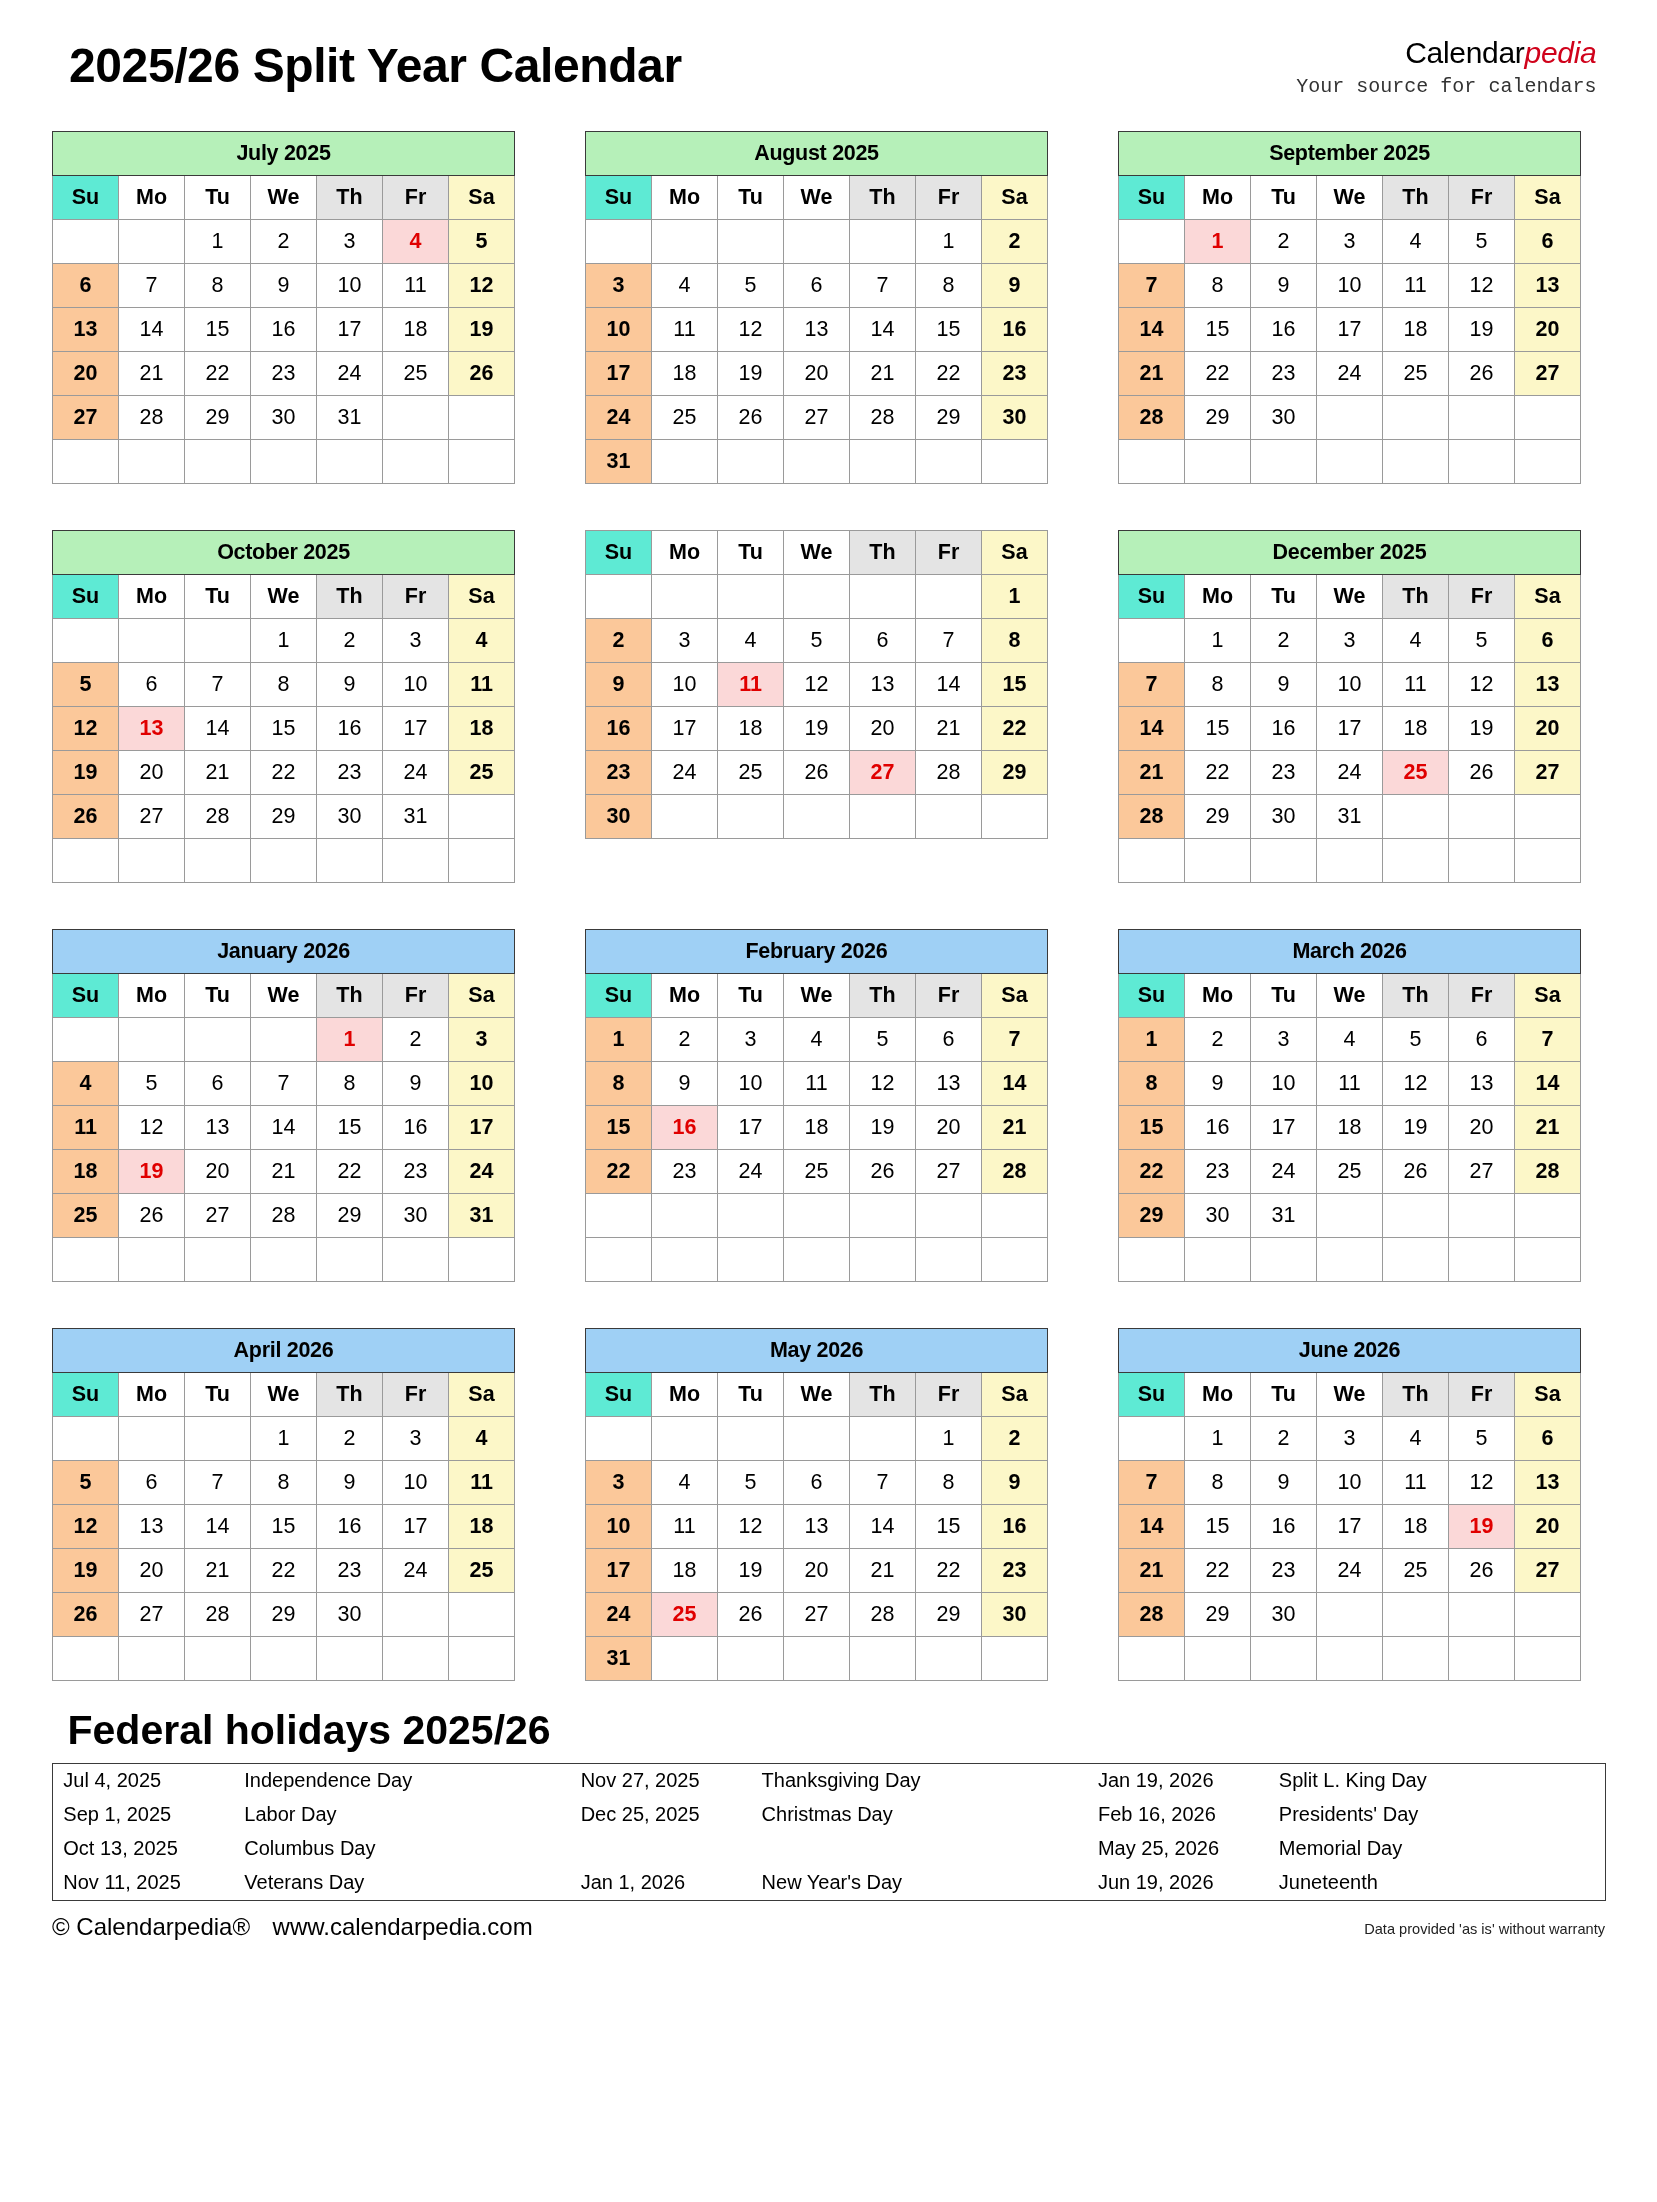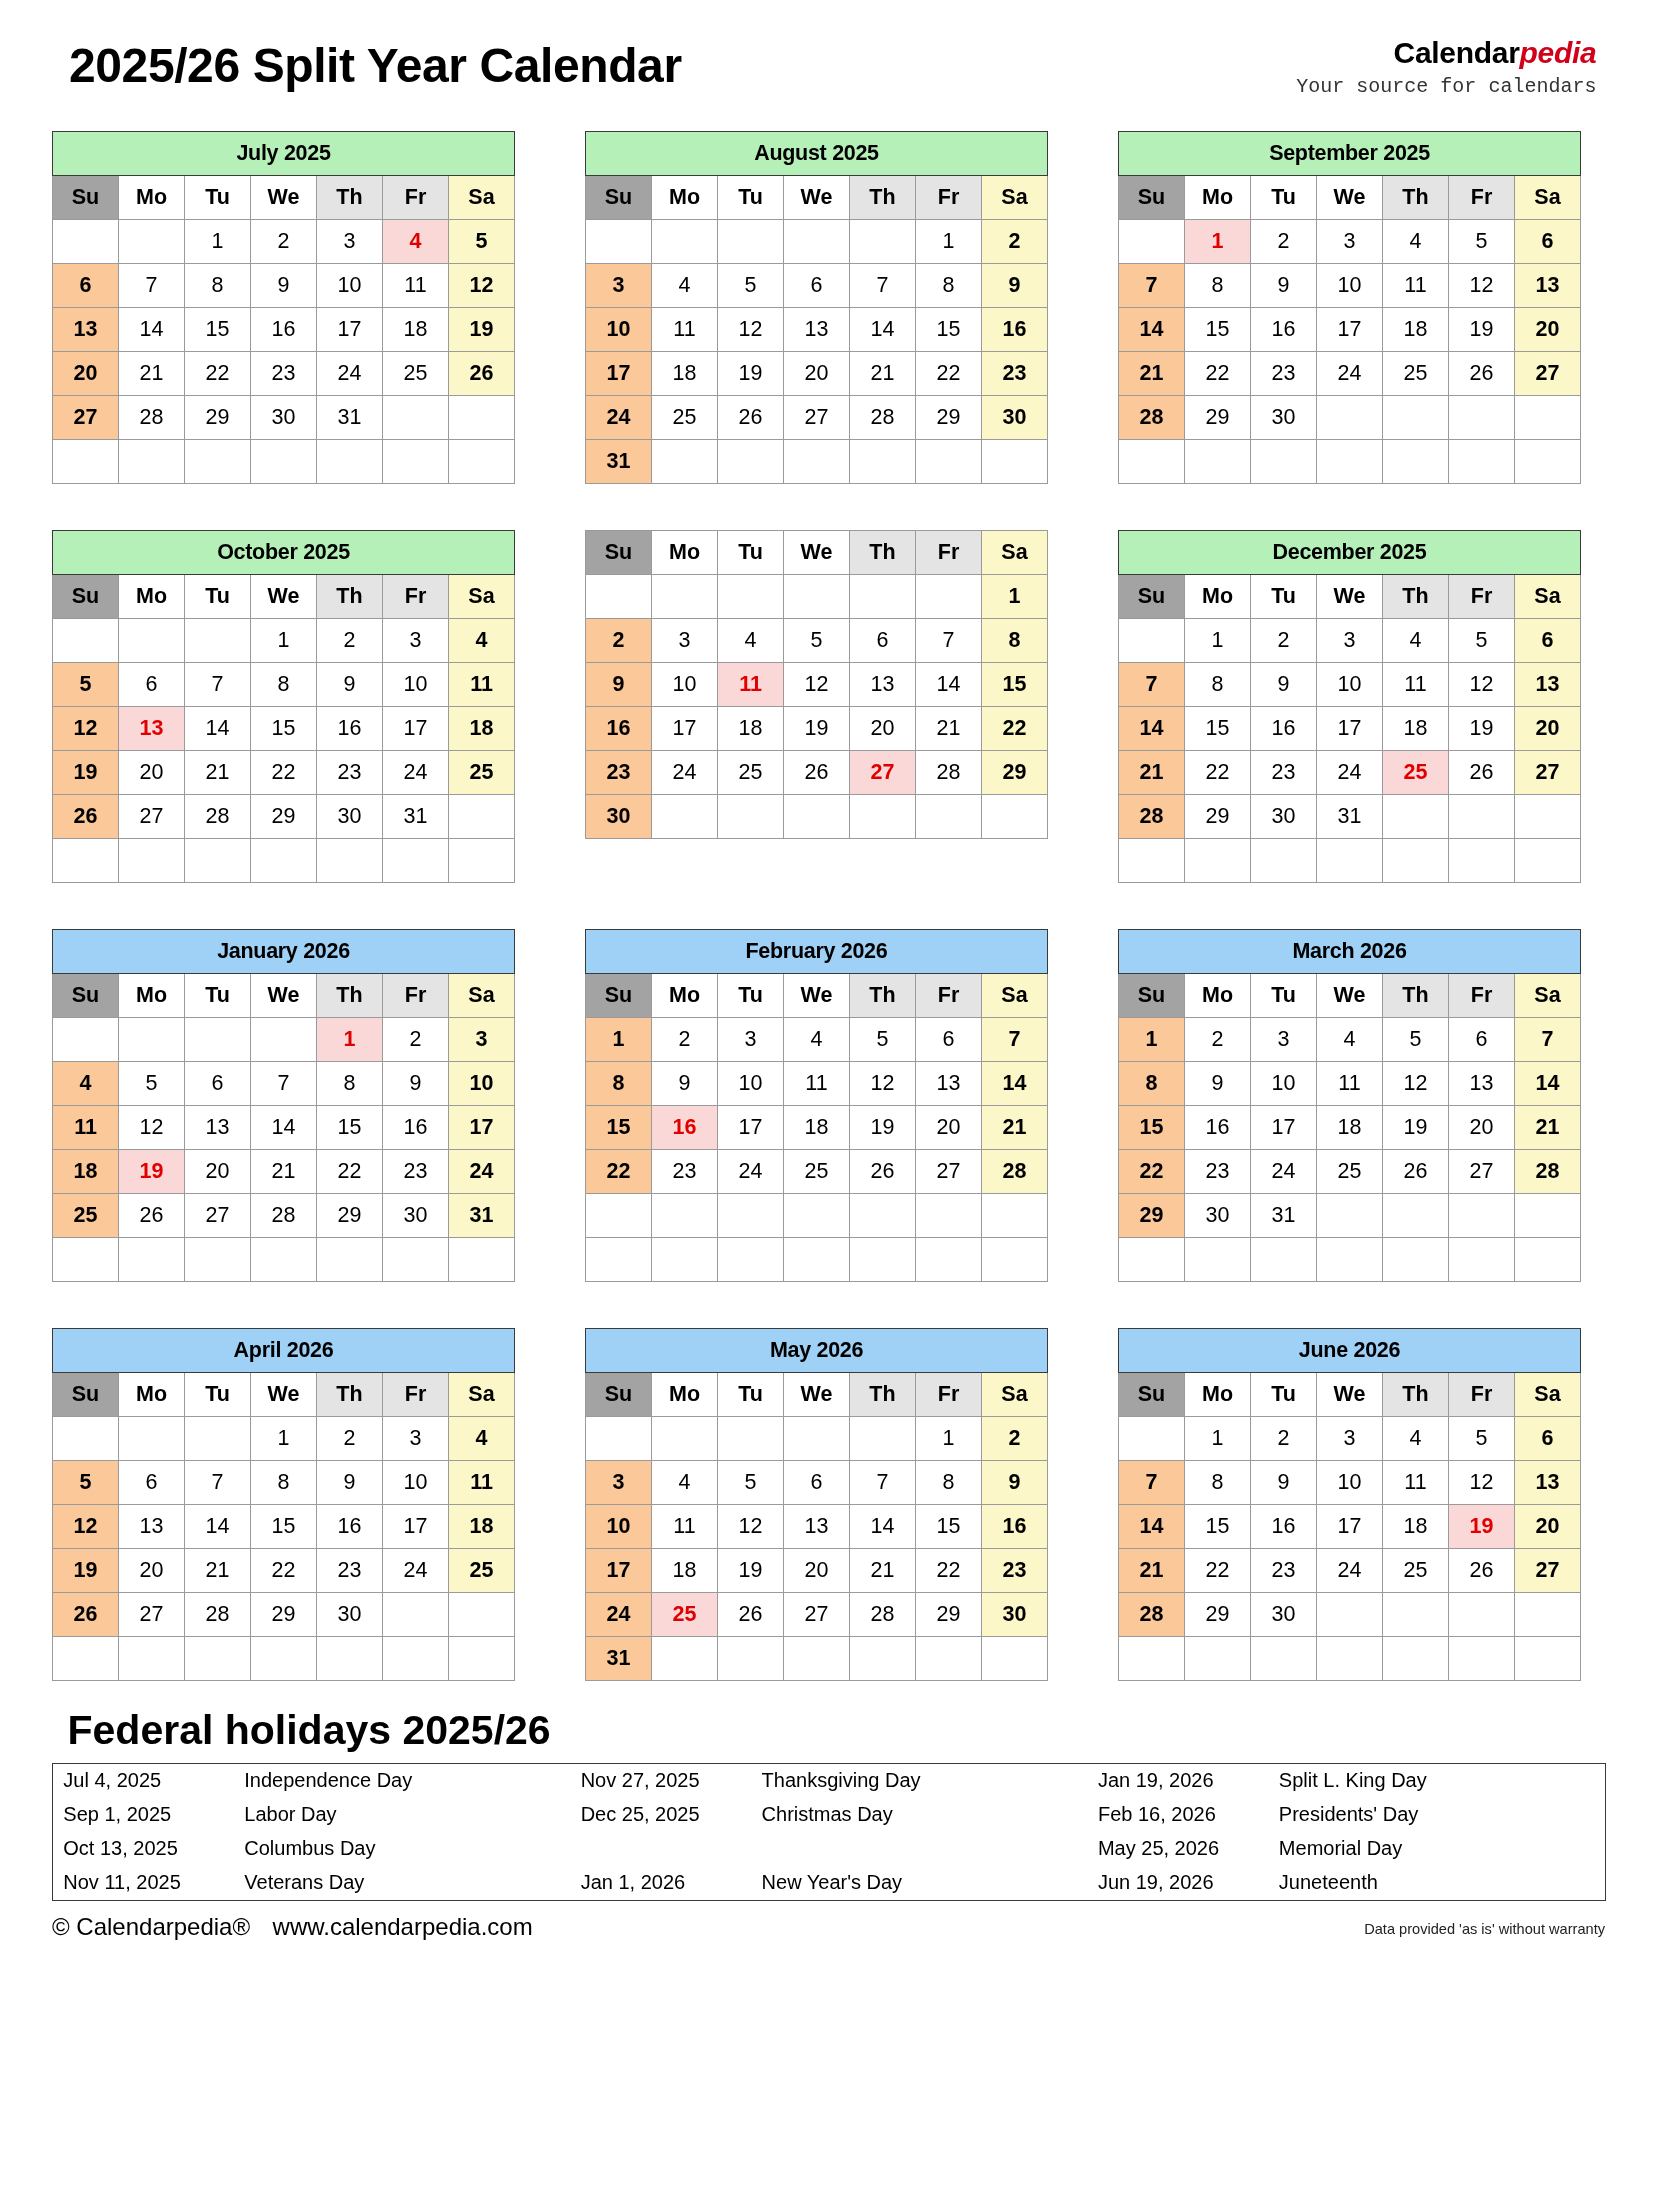--- a/index.html
+++ b/index.html
@@ -36,21 +36,21 @@
     margin: 6.9px 0 0 17px;
     white-space: nowrap;
   }
   .brand {
     text-align: right;
     margin-top: 5.2px;
     margin-right: 8.6px;
   }
   .brand-line1 {
     font-size: 30px;
-    font-weight: bold;
+    font-weight: normal;
     letter-spacing: -0.3px;
   }
   .brand-line1 .ped {
     color: #d0021b;
     font-style: italic;
   }
   .brand-line2 {
     font-size: 20px;
     color: #333;
     margin-top: 5px;
@@ -90,21 +90,21 @@
     letter-spacing: -0.3px;
   }
   .t-green { background: #b6f0b9; }
   .t-blue  { background: #9fd0f5; }
   .dow {
     font-weight: bold;
     font-size: 20.6px;
     height: 38px;
     background: #ffffff;
   }
-  .dow.sun { background: #a3a3a3; }
+  .dow.sun { background: #5eead4; }
   .dow.sat { background: #fcf7c8; }
   .dow.gray { background: #e4e4e4; }
   td.sun { background: #fbc89a; font-weight: bold; }
   td.sat { background: #fcf7c8; font-weight: bold; }
   td.hol { background: #fbd8d8; color: #e00000; font-weight: bold; }
   td.empty { background: #ffffff; }
   
   .holidays-title {
     font-size: 41px;
     font-weight: bold;

